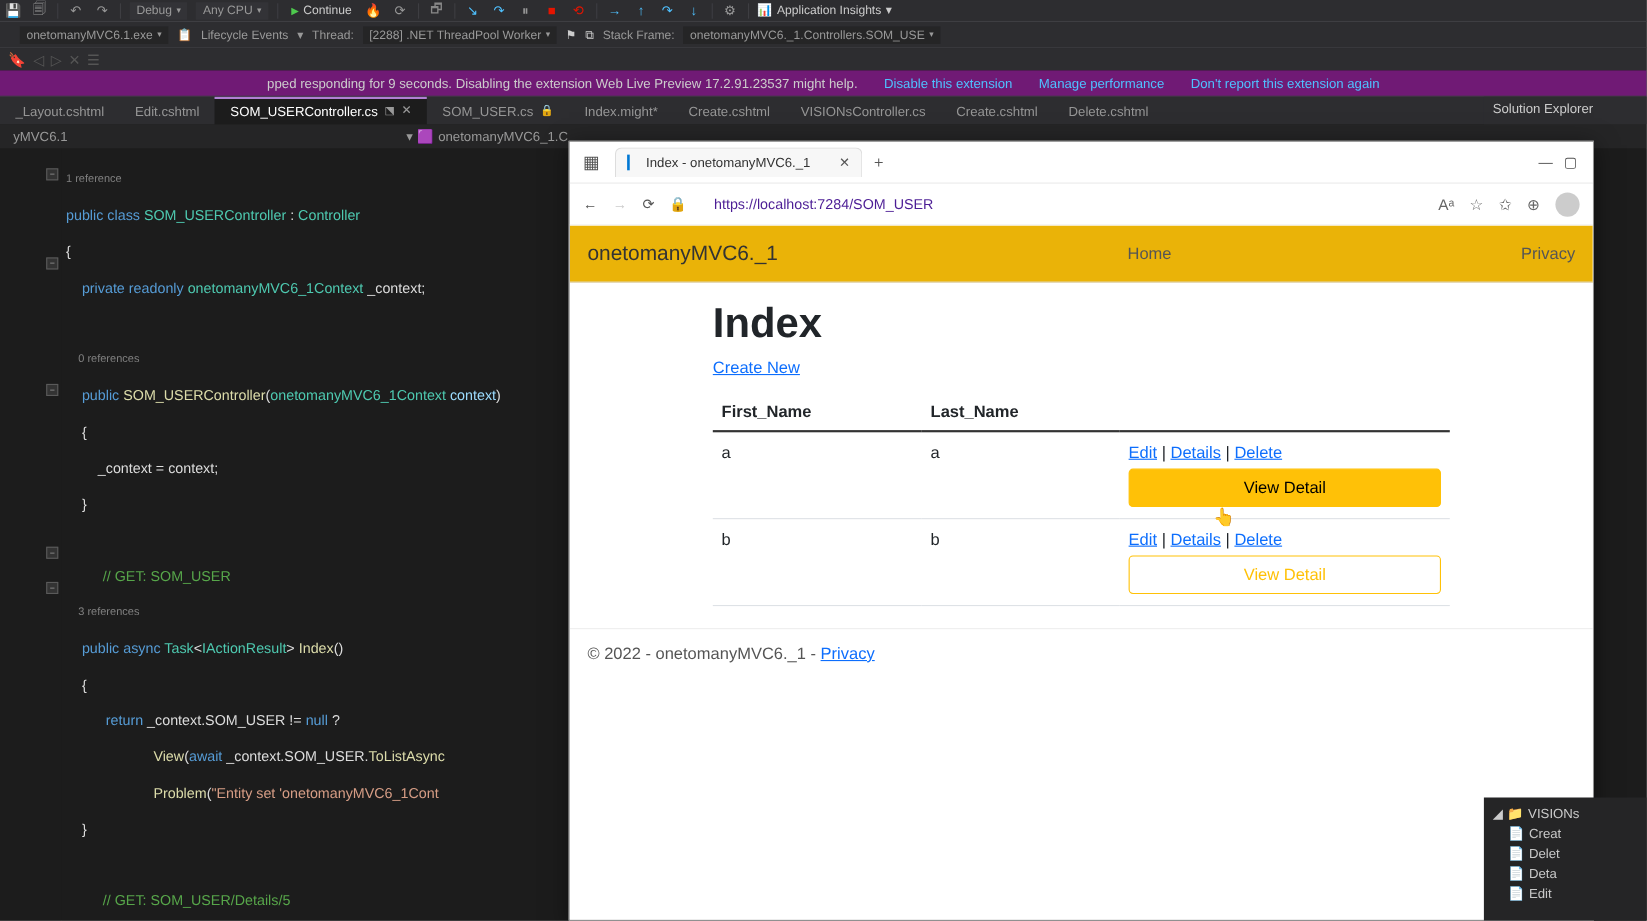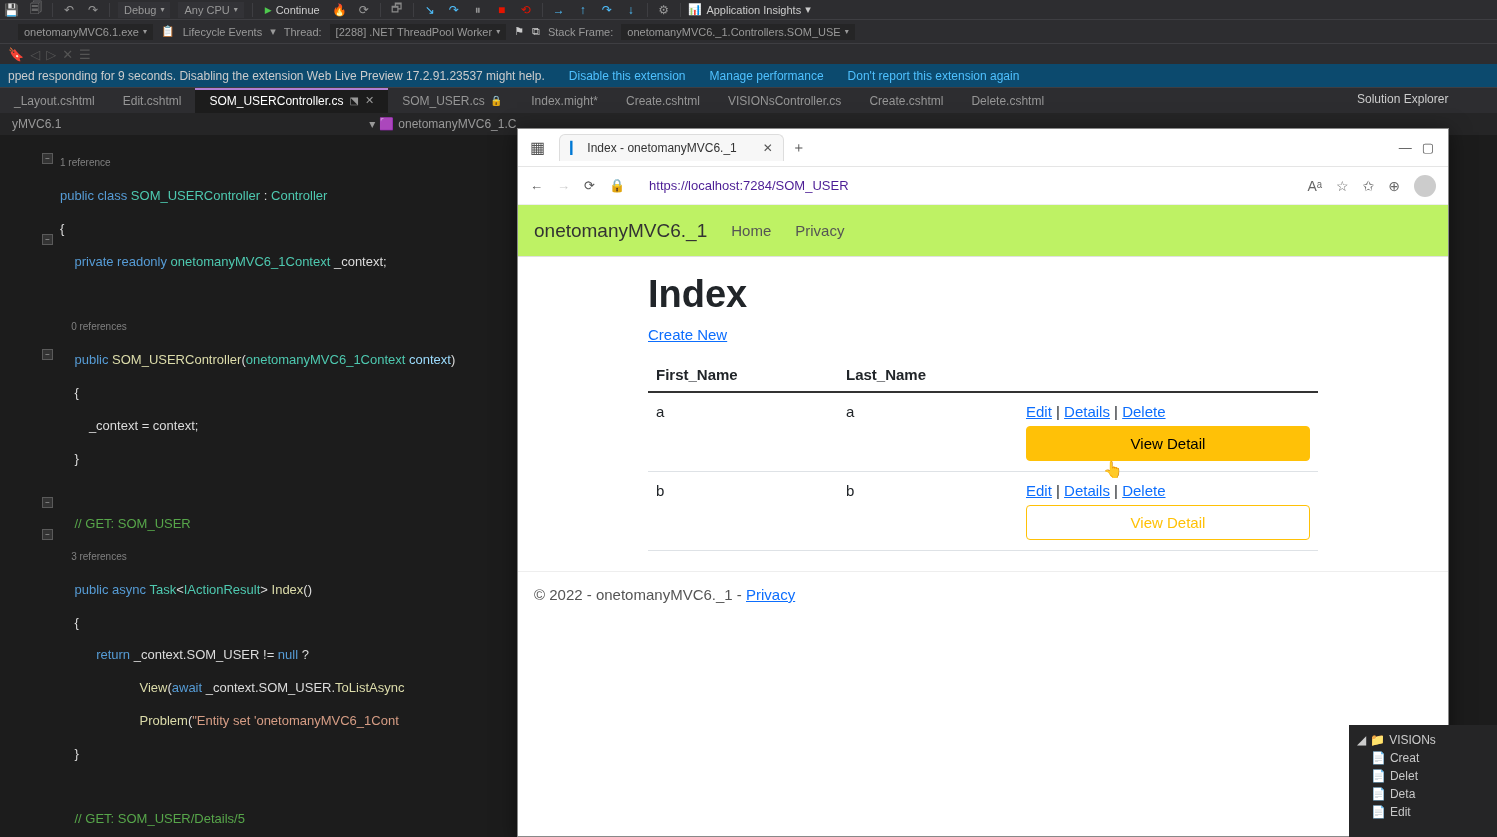--- a/index.html
+++ b/index.html
@@ -17,21 +17,21 @@
 
 .toolbar-second { height: 24px; background: #2d2d30; display: flex; align-items: center; padding: 0 18px; gap: 8px; font-size: 11px; border-bottom: 1px solid #3e3e42; }
 .process-box { background: #252526; padding: 2px 6px; font-size: 11px; color: #999; display: flex; align-items: center; gap: 4px; }
 .process-box::after { content: '▾'; font-size: 8px; color: #999; }
 
 
 .toolbar-third { height: 20px; background: #2d2d30; display: flex; align-items: center; padding: 0 8px; gap: 6px; }
 .bookmark-ico { color: #999; font-size: 13px; }
 
 
-.notification-bar { height: 24px; background: #0c4a6e; display: flex; align-items: center; padding: 0 8px; gap: 24px; font-size: 12px; border-bottom: 1px solid #3e3e42; }
+.notification-bar { height: 24px; background: #701a75; display: flex; align-items: center; padding: 0 8px; gap: 24px; font-size: 12px; border-bottom: 1px solid #3e3e42; justify-content: center; }
 .notif-msg { color: #ccc; }
 .notif-link { color: #4fc1ff; cursor: pointer; }
 
 
 .tab-strip { height: 25px; background: #2d2d30; display: flex; align-items: stretch; font-size: 12px; position: relative; }
 .tab { padding: 4px 14px; color: #969696; display: flex; align-items: center; gap: 6px; cursor: pointer; }
 .tab.active { background: #1c1c1c; color: #fff; border-top: 2px solid #b17fd4; padding-top: 2px; }
 .tab .pin { font-size: 10px; color: #999; }
 .tab .close-x { font-size: 11px; color: #999; }
 .tab-right { margin-left: auto; display: flex; align-items: center; padding-right: 8px; gap: 10px; }
@@ -46,35 +46,35 @@
 .gutter { width: 40px; background: #1c1c1c; padding-top: 4px; font-size: 11px; color: #858585; text-align: right; position: relative; }
 .fold-col { width: 16px; background: #1c1c1c; padding-top: 4px; position: relative; }
 .fold-box { position: absolute; left: 2px; width: 11px; height: 11px; border: 1px solid #5a5a5a; background: #333; font-size: 8px; line-height: 9px; text-align: center; color: #aaa; }
 .code-area { flex: 1; background: #1c1c1c; font-family: Consolas, monospace; font-size: 13px; line-height: 16.4px; padding-top: 4px; white-space: pre; color: #dcdcdc; position: relative; }
 .code-line { height: 16.4px; padding-left: 4px; }
 .code-ref { color: #808080; font-size: 10px; height: 16.4px; padding-left: 4px; }
 .kw { color: #569cd6; }
 .type { color: #4ec9b0; }
 .method { color: #dcdcaa; }
 .str { color: #d69d85; }
-.comment { color: #57a64a; }
+.comment { color: #57a64a; margin-left: 19px; }
 .param { color: #9cdcfe; }
 
 
 .browser { position: absolute; top: 128px; left: 517px; width: 932px; height: 709px; background: #fff; border: 1px solid #888; box-shadow: 0 4px 20px rgba(0,0,0,0.5); display: flex; flex-direction: column; }
 .browser-titlebar { height: 38px; background: #fff; display: flex; align-items: center; padding: 0 4px; border-bottom: 1px solid #e5e5e5; }
 .tab-block { display: flex; align-items: center; gap: 8px; background: #f7f7f7; padding: 6px 10px; margin-left: 6px; border-radius: 6px 6px 0 0; font-size: 12px; color: #333; border-top: 1px solid #ddd; border-left: 1px solid #ddd; border-right: 1px solid #ddd; }
 .win-controls { margin-left: auto; display: flex; gap: 10px; padding-right: 10px; color: #555; font-size: 13px; }
 
 .browser-addr { height: 38px; background: #fff; display: flex; align-items: center; padding: 0 12px; gap: 14px; border-bottom: 1px solid #eee; color: #555; font-size: 13px; }
 .addr-input { flex: 1; padding: 4px 10px; font-size: 13px; color: #4c1d95; border: none; background: transparent; }
 .addr-icons { display: flex; gap: 14px; align-items: center; color: #666; font-size: 14px; }
 
 .browser-body { flex: 1; background: #fff; overflow: auto; }
-.site-nav { height: 52px; background: #bef264; display: flex; align-items: center; padding: 0 16px; gap: 24px; border-bottom: 1px solid #e0e0e0; }
+.site-nav { height: 52px; background: #eab308; display: flex; align-items: center; padding: 0 16px; gap: 24px; border-bottom: 1px solid #e0e0e0; justify-content: space-between; }
 .site-brand { font-size: 19px; color: #333; font-weight: 400; }
 .site-link { color: #555; font-size: 15px; cursor: pointer; }
 
 .page-content { padding: 16px 130px 20px; }
 .page-h1 { font-size: 38px; font-weight: 600; color: #212529; margin-bottom: 10px; }
 .create-link { color: #0d6efd; text-decoration: underline; font-size: 15px; display: inline-block; }
 
 .data-table { width: 100%; border-collapse: collapse; margin-top: 14px; }
 .data-table th { text-align: left; font-weight: 700; font-size: 15px; padding: 8px 8px; border-bottom: 2px solid #333; color: #212529; }
 .data-table td { padding: 10px 8px; border-bottom: 1px solid #dee2e6; font-size: 15px; color: #212529; vertical-align: top; }

